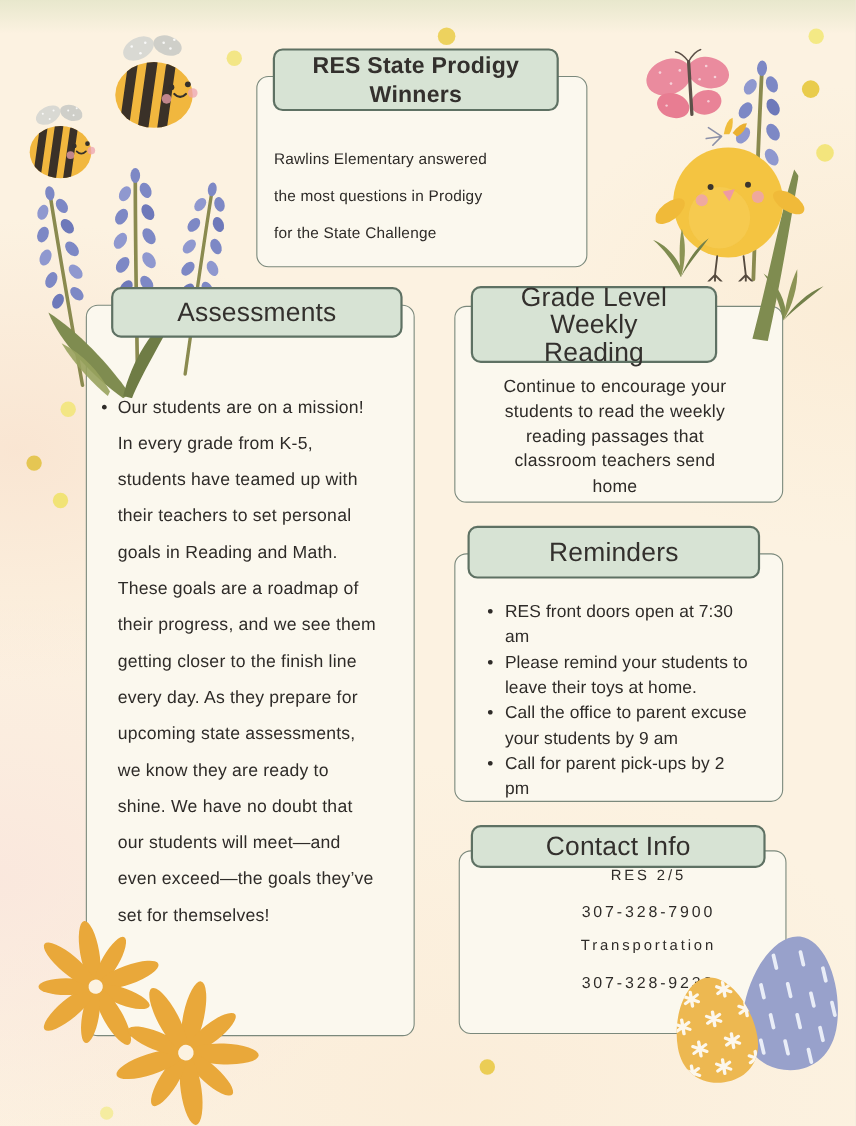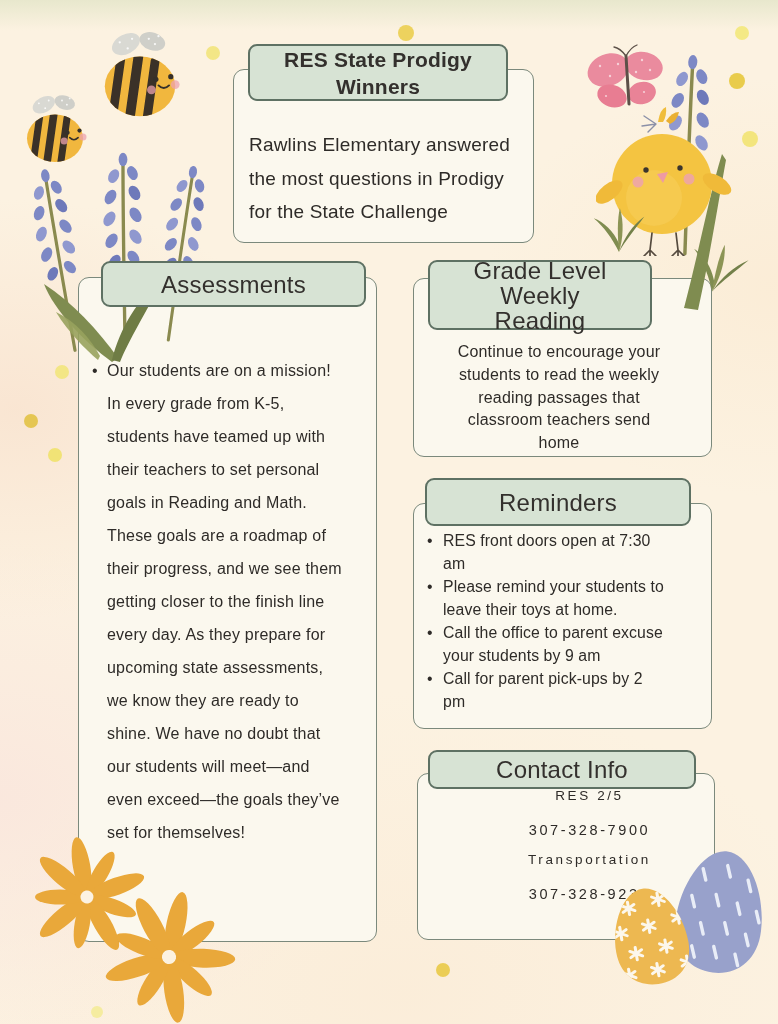--- a/index.html
+++ b/index.html
@@ -25,27 +25,27 @@
   }
   .header-box{
     position:absolute;z-index:3;border-radius:9px;
     background:var(--header-fill,#d7e3d4);
     border:2px solid var(--header-border,#5e7163);
     display:flex;align-items:center;justify-content:center;text-align:center;
     font-size:24px;line-height:25px;letter-spacing:.2px;color:#33302d;
   }
   .header-box.bold{font-weight:700;font-size:21px;line-height:27px;}
   .pre{white-space:pre-line;}
-  .subtitle{position:absolute;left:15px;top:58px;width:272px;font-size:19px;line-height:33.5px;letter-spacing:.2px;}
+  .subtitle{position:absolute;left:15px;top:58px;width:272px;font-size:14px;line-height:33.5px;letter-spacing:.2px;}
   .assess-body{position:absolute;left:13px;top:76px;width:280px;display:flex;}
   .assess-body .b-dot{flex:none;width:15px;font-size:16px;line-height:33px;}
   .assess-body .b-text{font-size:16px;line-height:33px;letter-spacing:.2px;}
   .b-dot::before{content:"\2022";}
   .reading-body{position:absolute;left:14px;top:62px;width:262px;font-size:16px;line-height:22.8px;letter-spacing:.2px;text-align:center;}
-  .bullet-list{position:absolute;left:13px;top:25px;width:276px;margin:0;padding:0;list-style:none;}
+  .bullet-list{position:absolute;left:13px;top:25px;width:276px;margin:16px;padding:0;list-style:none;}
   .bullet-list .row{display:flex;}
   .bullet-list .b-dot{flex:none;width:16px;font-size:15.8px;line-height:23px;}
   .bullet-list .b-text{font-size:15.8px;line-height:23px;letter-spacing:.1px;}
   .contact-list{position:absolute;left:0;top:13px;width:100%;text-align:center;}
   .contact-entry{margin-bottom:10px;padding-left:47px;}
   .c-label{font-size:13.5px;line-height:17px;letter-spacing:2.6px;font-weight:500;}
   .c-phone{font-size:14.5px;line-height:21px;letter-spacing:2.6px;font-weight:500;margin-top:16px;}
 </style>
 </head>
 <body>

